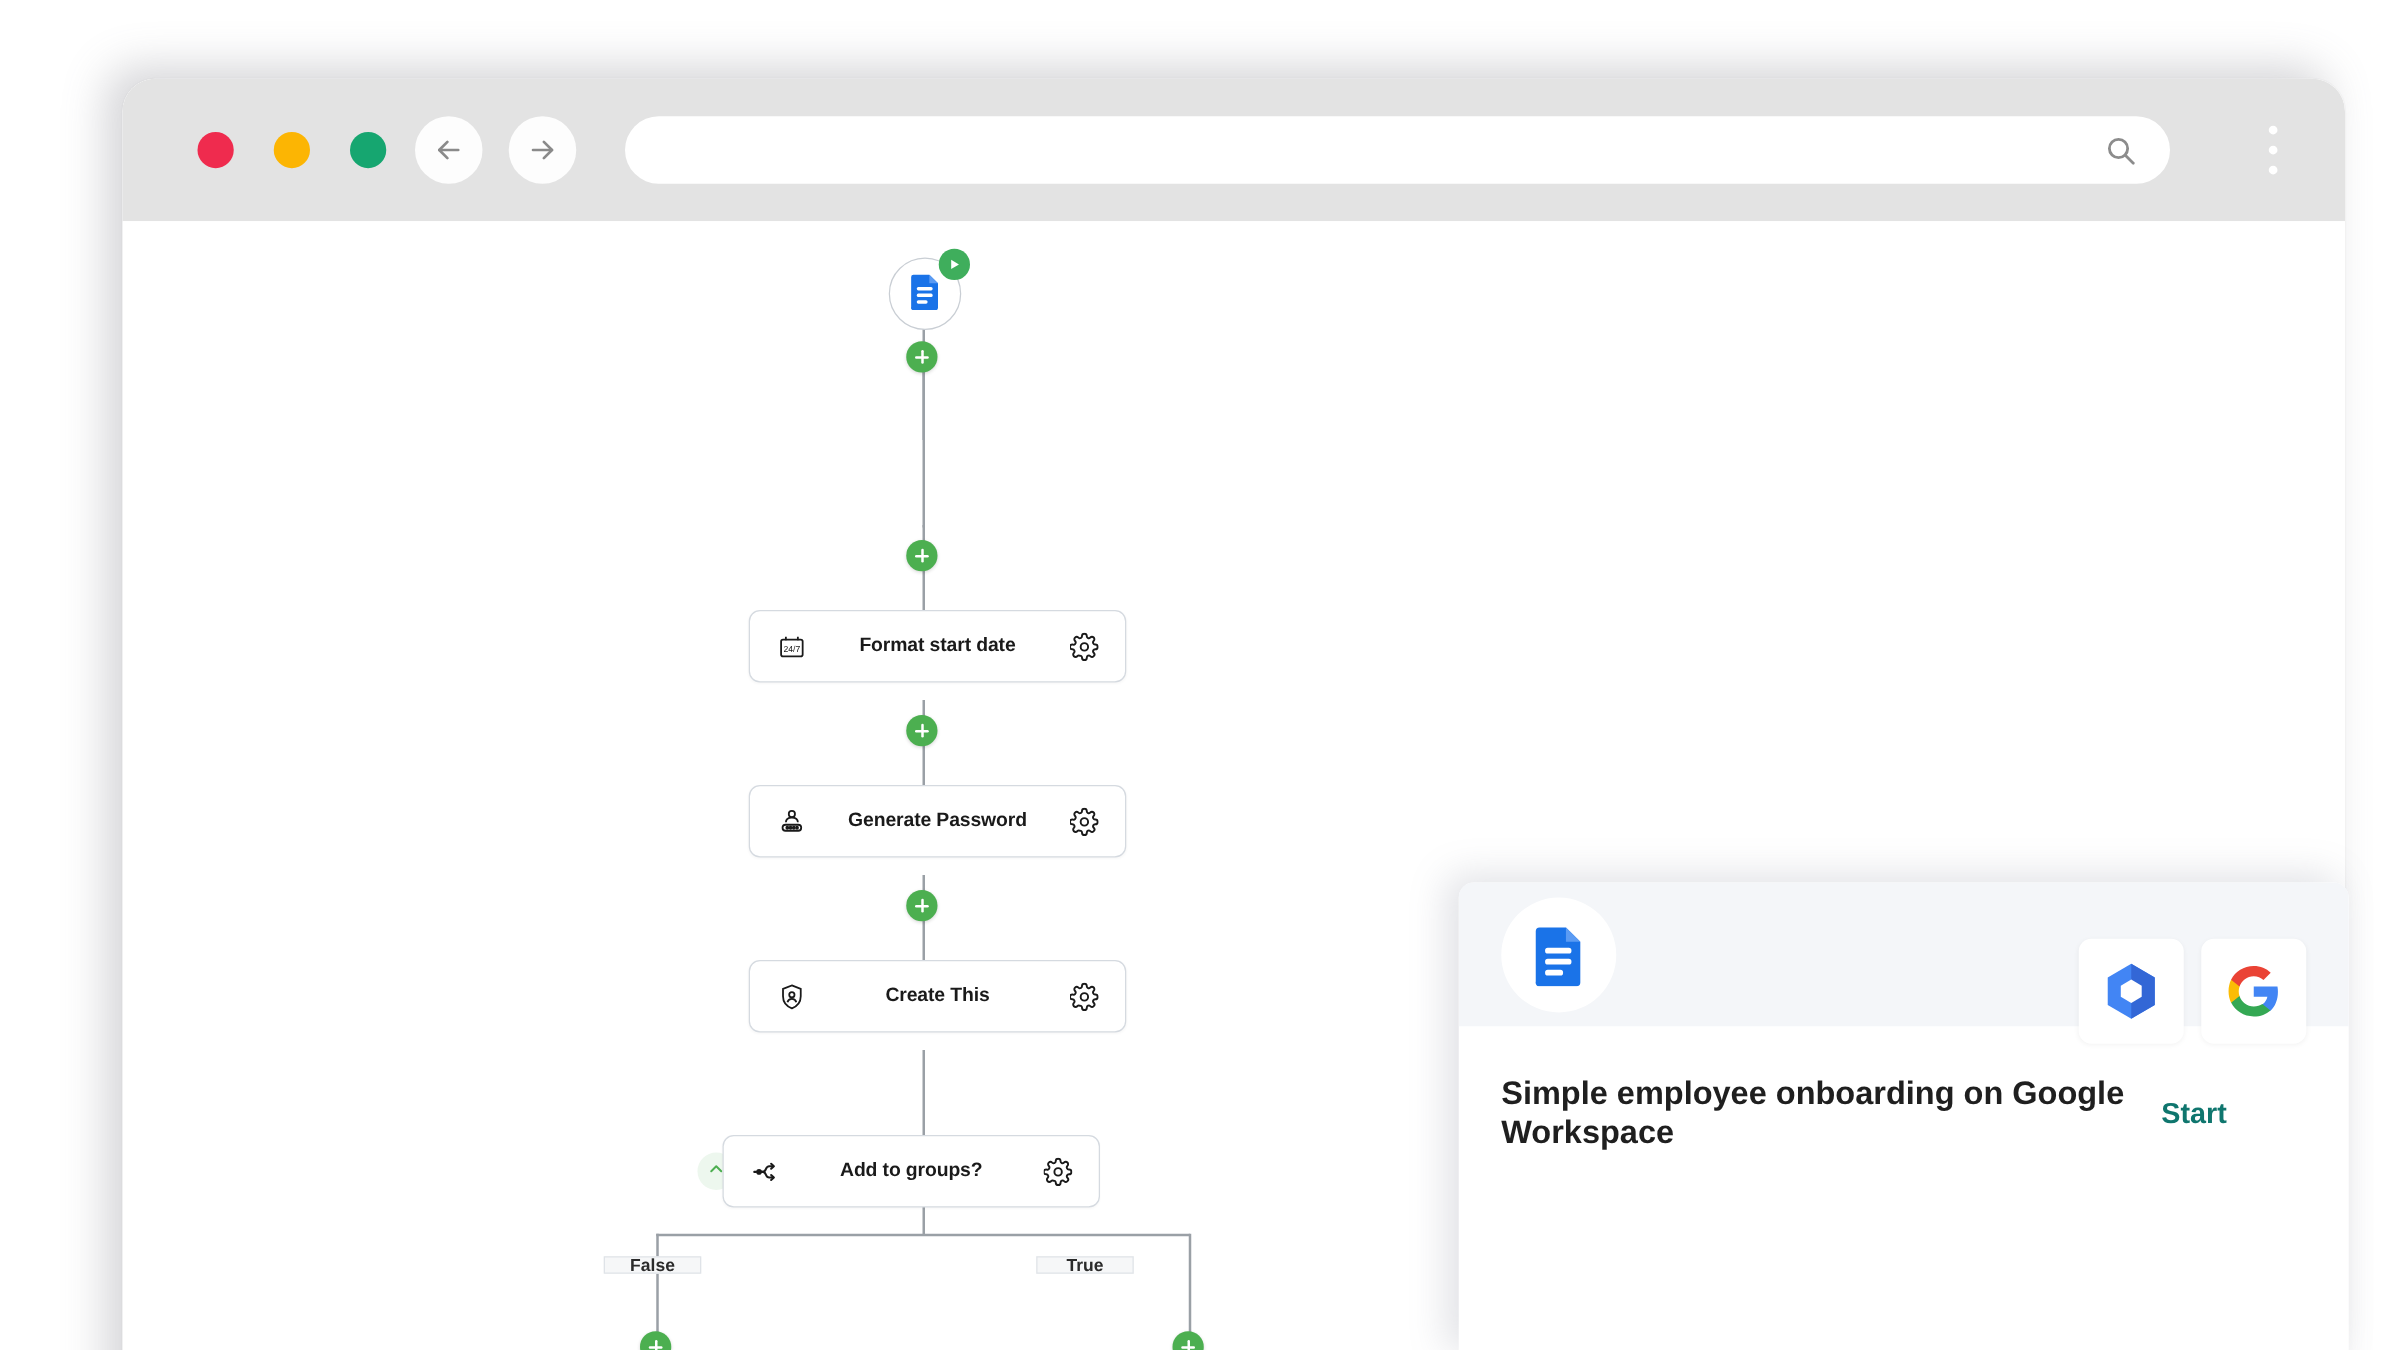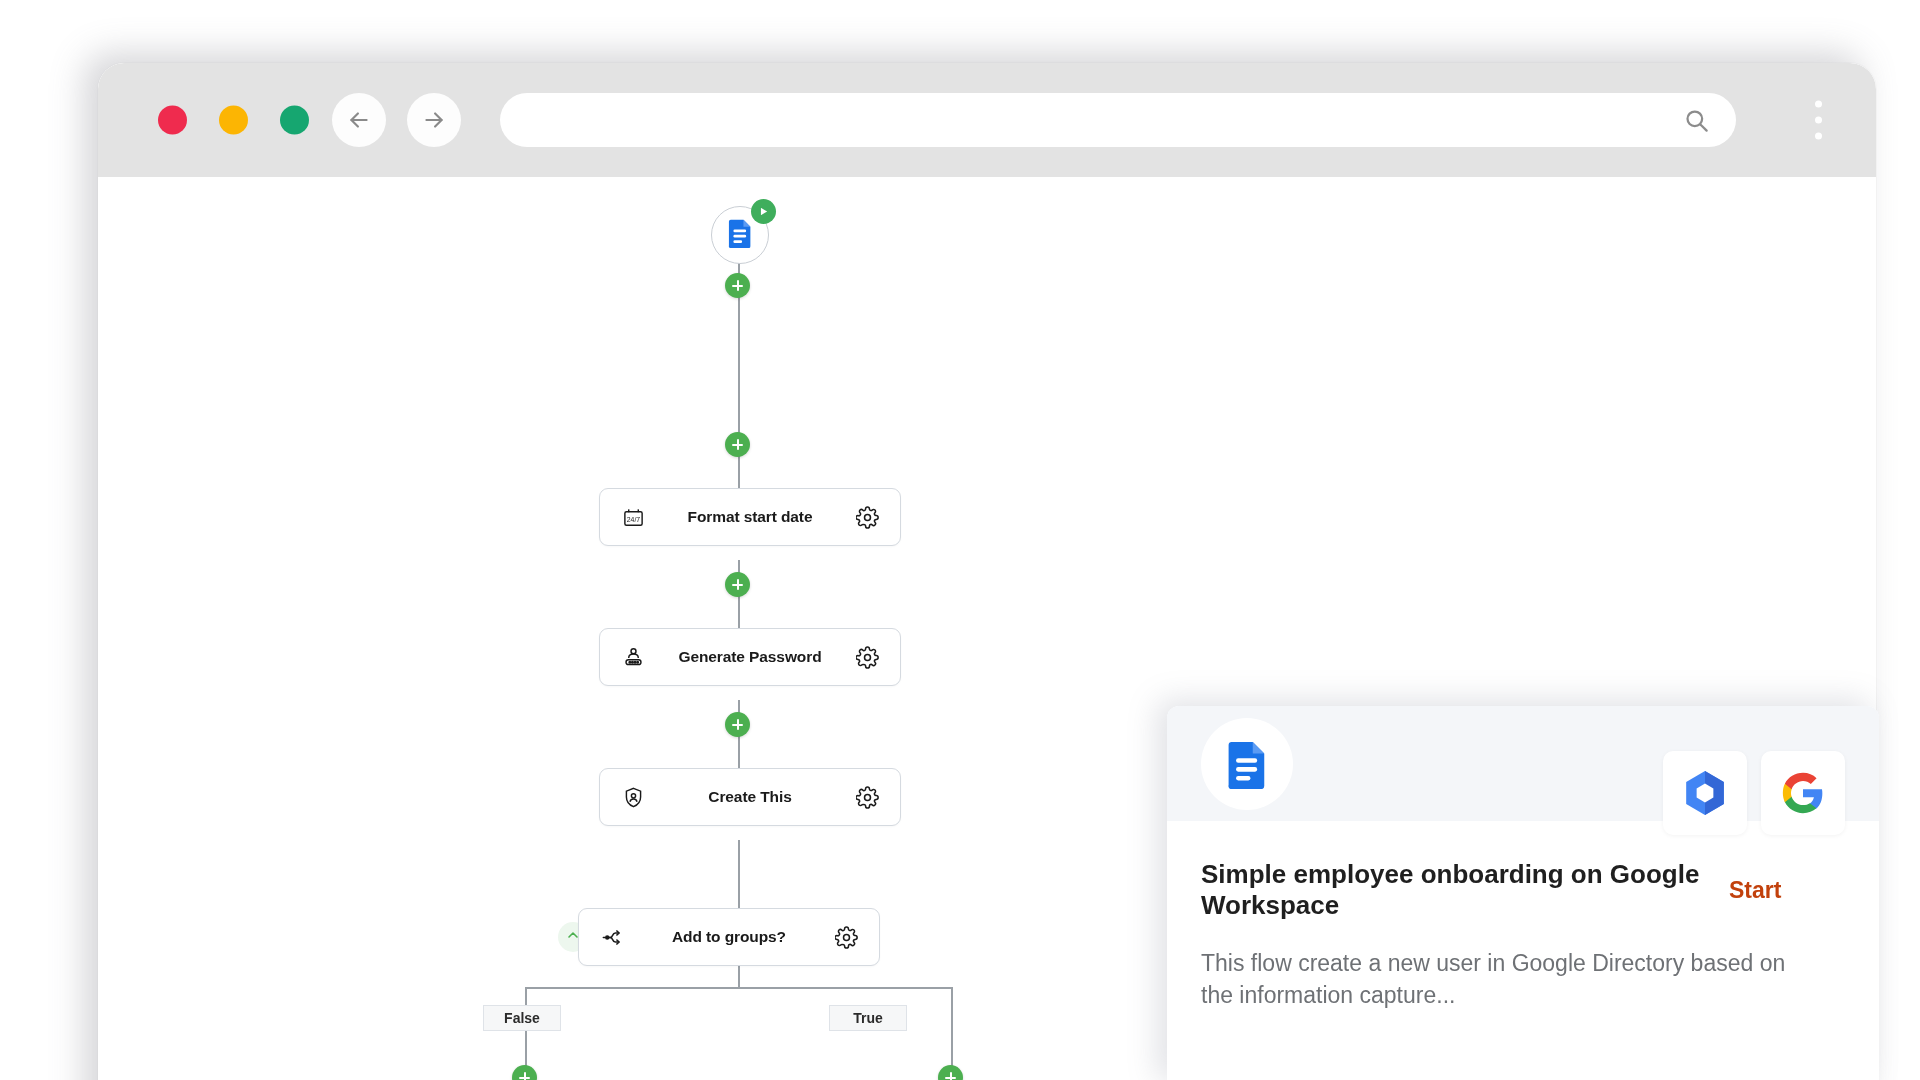--- a/index.html
+++ b/index.html
@@ -203,21 +203,21 @@
     border-radius: 50%;
     background: #edf7ee;
     display: flex; align-items: center; justify-content: center;
     cursor: pointer;
   }
 
   
   .branch-label {
     position: absolute;
     min-width: 78px;
-    height: 26px;
+    height: 14px;
     background: #f6f7f8;
     border: 1.5px solid #dfe3e8;
     border-radius: 0;
     display: flex;
     align-items: center;
     justify-content: center;
     font-size: 14px;
     font-weight: 700;
     color: #2b2b2b;
     padding: 0 12px;
@@ -280,21 +280,21 @@
     font-weight: 700;
     color: #1f1f1f;
     line-height: 1.18;
     flex: 1;
     max-width: 520px;
     font-family: "Liberation Sans", sans-serif;
   }
   .card-start {
     font-size: 23px;
     font-weight: 700;
-    color: #c2410c;
+    color: #0f766e;
     white-space: nowrap;
     margin-top: 18px;
     cursor: pointer;
     font-family: "Liberation Sans", sans-serif;
   }
   .card-desc {
     margin-top: 28px;
     font-size: 23px;
     color: #6e7175;
     line-height: 1.38;
@@ -508,17 +508,16 @@
             <path fill="#ea4335" d="M24 10.8c3.3 0 6.2 1.1 8.5 3.3l6.3-6.3C34.9 4.2 29.9 2 24 2 15.3 2 7.9 6.7 4.2 14l7.4 5.9c1.7-5.2 6.6-9.1 12.4-9.1z"></path>
           </svg>
         </div>
       </div>
     </div>
     <div class="card-body">
       <div class="card-title-row">
         <div class="card-title">Simple employee onboarding on Google Workspace</div>
         <div class="card-start">Start</div>
       </div>
-      <div class="card-desc">This flow create a new user in Google Directory based on the information capture...</div>
     </div>
   </div>
 
 </div>
 
 </body></html>

